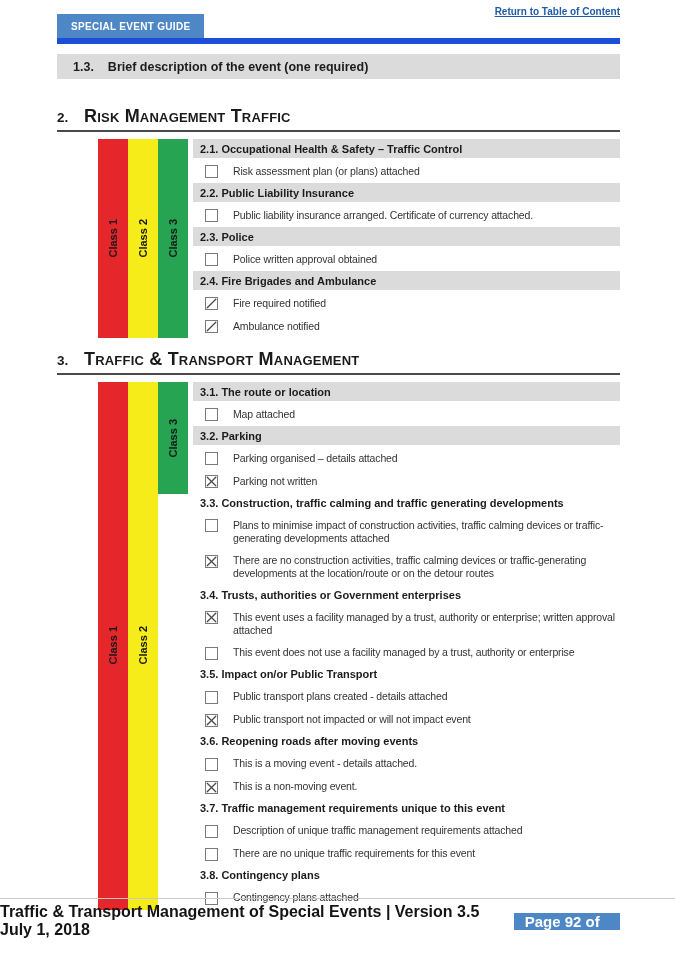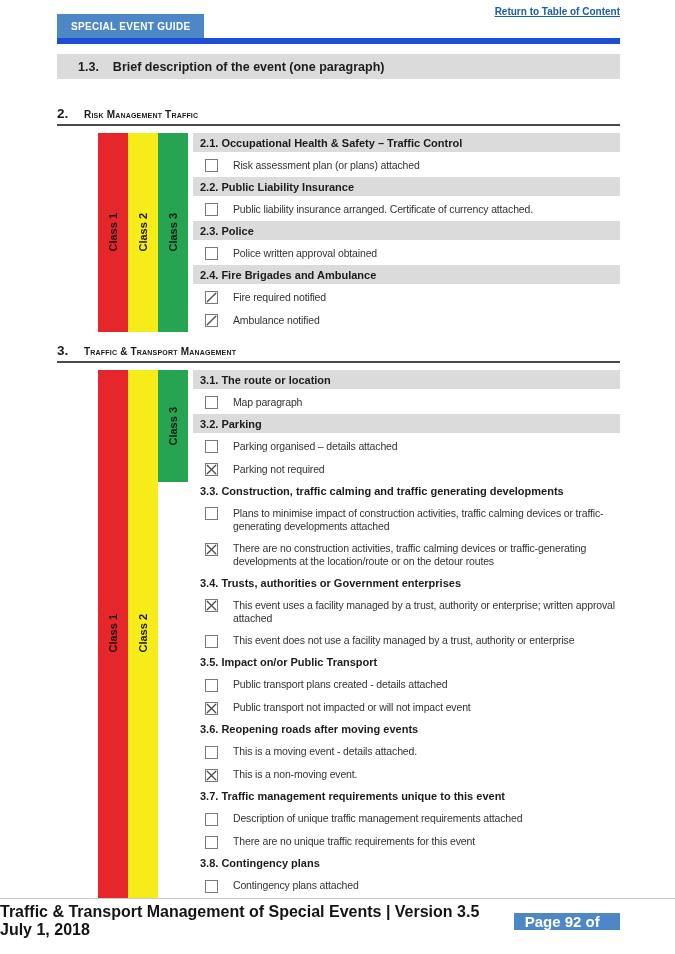--- a/index.html
+++ b/index.html
@@ -21,32 +21,32 @@
   .toc-link {
     color:var(--link_blue); font-size:10px; font-weight:bold;
     text-decoration:underline; padding-bottom:21px; cursor:pointer;
   }
 
   
   .desc-bar {
     margin-top:10px; background:var(--shaded_gray); height:25px;
     display:flex; align-items:center; font-size:12.5px; font-weight:bold; color:#1c1c1c;
   }
-  .desc-bar .num { padding-left:5px;margin-left:16px; }
+  .desc-bar .num { padding-left:16px; }
   .desc-bar .ttl { padding-left:14px; }
 
   
   .sec-heading {
     display:flex; align-items:baseline;
     border-bottom:2px solid #4a4a4a; padding-bottom:3px;
   }
   .sec-heading--2 { margin-top:27px; }
   .sec-heading--3 { margin-top:11px; }
   .sec-num  { font-size:13.5px; font-weight:bold; color:#1a1a1a; width:27px; }
-  .sec-title{ font-size:10px; font-weight:bold; color:#1a1a1a; font-variant:small-caps; letter-spacing:.2px; }
+  .sec-title{ font-size:18px; font-weight:bold; color:#1a1a1a; font-variant:small-caps; letter-spacing:.2px; }
 
   
   .checklist { display:flex; margin-left:41px; margin-top:7px; align-items:stretch; }
   .bars { display:flex; width:90px; flex:none; }
   .bar  { width:30px; display:flex; align-items:center; justify-content:center; }
   .bar--c1 { background:var(--class1_red); }
   .bar--c2 { background:var(--class2_yellow); }
   .bar--c3 { background:var(--class3_green); }
   .checklist--s3 .bar--c3 { height:112px; align-self:flex-start; }
   .bar-label {
@@ -92,21 +92,21 @@
 
   <div class="top-header">
     <div class="tab">
       <span>SPECIAL EVENT GUIDE</span>
     </div>
     <a class="toc-link">Return to Table of Content</a>
   </div>
 
   <div class="desc-bar">
     <span class="num">1.3.</span>
-    <span class="ttl">Brief description of the event (one paragraph)</span>
+    <span class="ttl">Brief description of the event (one required)</span>
   </div>
 
   <div class="sec-heading sec-heading--2">
     <span class="sec-num">2.</span>
     <span class="sec-title">Risk Management Traffic</span>
   </div>
 
   <div class="checklist checklist--s2">
     <div class="bars">
       <div class="bar bar--c1">
@@ -201,42 +201,42 @@
         <div class="header-row shaded">
     <span class="header-text">3.1. The route or location</span>
   </div>
         <div class="item-row">
     <span class="cb none">
       <svg viewBox="0 0 11 11">
         <line class="l1" x1="1.2" y1="9.8" x2="9.8" y2="1.2"></line>
         <line class="l2" x1="1.2" y1="1.2" x2="9.8" y2="9.8"></line>
       </svg>
     </span>
-    <span class="item-text">Map paragraph</span>
+    <span class="item-text">Map attached</span>
   </div>
         <div class="header-row shaded">
     <span class="header-text">3.2. Parking</span>
   </div>
         <div class="item-row">
     <span class="cb none">
       <svg viewBox="0 0 11 11">
         <line class="l1" x1="1.2" y1="9.8" x2="9.8" y2="1.2"></line>
         <line class="l2" x1="1.2" y1="1.2" x2="9.8" y2="9.8"></line>
       </svg>
     </span>
     <span class="item-text">Parking organised – details attached</span>
   </div>
         <div class="item-row">
     <span class="cb x">
       <svg viewBox="0 0 11 11">
         <line class="l1" x1="1.2" y1="9.8" x2="9.8" y2="1.2"></line>
         <line class="l2" x1="1.2" y1="1.2" x2="9.8" y2="9.8"></line>
       </svg>
     </span>
-    <span class="item-text">Parking not required</span>
+    <span class="item-text">Parking not written</span>
   </div>
         <div class="header-row">
     <span class="header-text">3.3. Construction, traffic calming and traffic generating developments</span>
   </div>
         <div class="item-row">
     <span class="cb none">
       <svg viewBox="0 0 11 11">
         <line class="l1" x1="1.2" y1="9.8" x2="9.8" y2="1.2"></line>
         <line class="l2" x1="1.2" y1="1.2" x2="9.8" y2="9.8"></line>
       </svg>

